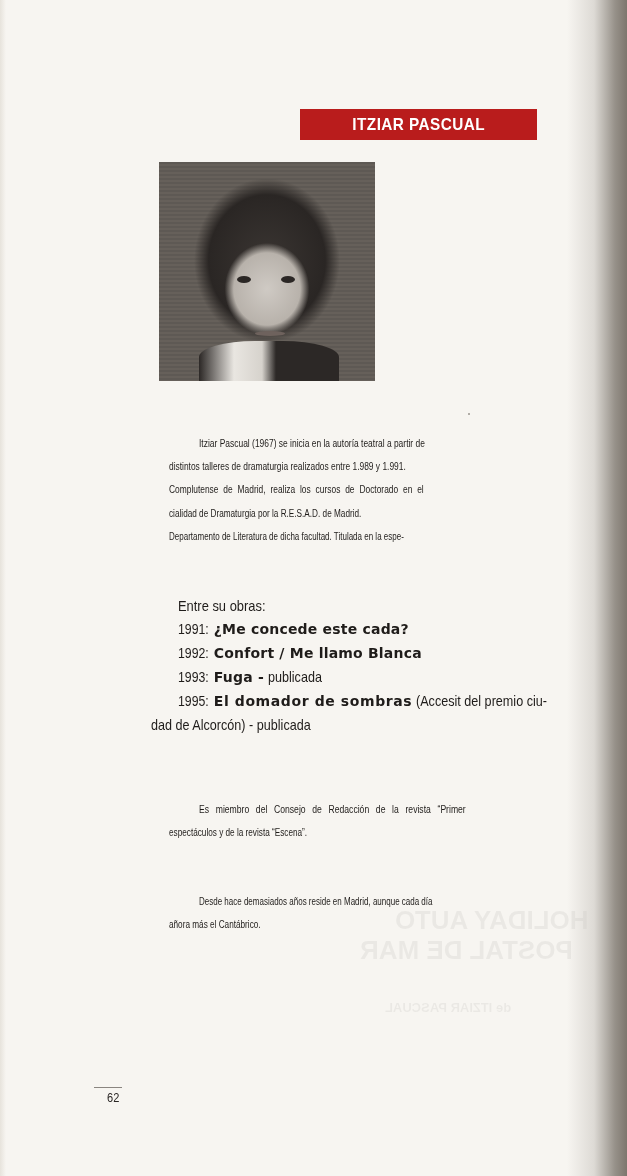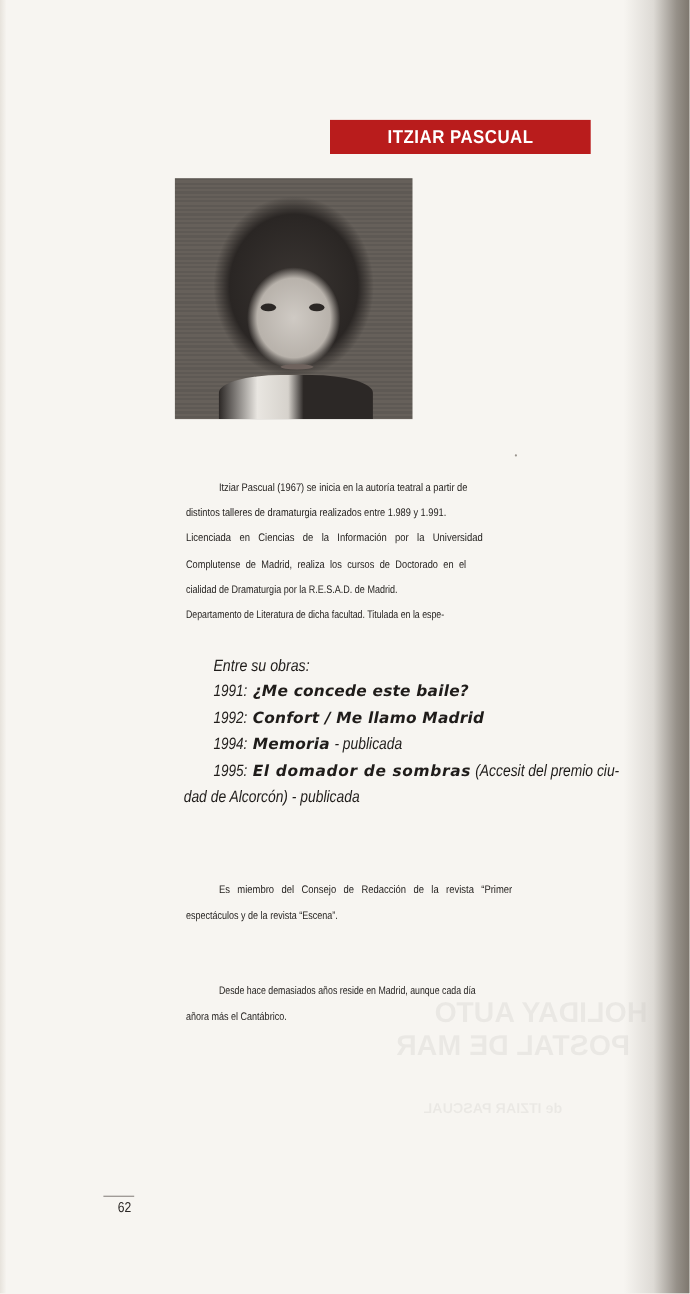--- a/index.html
+++ b/index.html
@@ -104,27 +104,26 @@
       white-space: nowrap;
     }
     .line {
       display: block;
       white-space: nowrap;
       overflow: visible;
       height: 23.2px;
     }
     .works {
       position: absolute;
-      left: 194px;
+      left: 178px;
       top: 594px;
       width: 350px;
       font-size: 15px;
       line-height: 23px;
       font-family: "Liberation Sans", sans-serif;
-      font-style: italic;
     }
     .works .year {
       display: inline-block;
       transform: scaleX(0.82);
       transform-origin: left center;
       margin-right: -6px;
     }
     .works .title {
       font-weight: bold;
       font-family: "DejaVu Sans", sans-serif;
@@ -192,40 +191,39 @@
   <div class="eye" style="left:122px;"></div>
   <div class="mouth"></div>
   <div class="collar"></div>
 </div>
 
 <div class="dot"></div>
 
 <div class="text-block" style="top:432px;">
   <span class="line" style="padding-left:30px;"><span class="narrow" style="transform:scaleX(0.845);">Itziar Pascual (1967) se inicia en la autoría teatral a partir de</span></span>
   <span class="line"><span class="narrow" style="transform:scaleX(0.84);">distintos talleres de dramaturgia realizados entre 1.989 y 1.991.</span></span>
-  <span class="line"><span class="narrow" style="transform:scaleX(0.86); word-spacing:6px;">Licenciada en Ciencias de la Información por la Universidad</span></span>
   <span class="line"><span class="narrow" style="transform:scaleX(0.84); word-spacing:3px;">Complutense de Madrid, realiza los cursos de Doctorado en el</span></span>
   <span class="line"><span class="narrow" style="transform:scaleX(0.82);">cialidad de Dramaturgia por la R.E.S.A.D. de Madrid.</span></span>
   <span class="line"><span class="narrow" style="transform:scaleX(0.8);">Departamento de Literatura de dicha facultad. Titulada en la espe-</span></span>
 </div>
 
 <div class="works">
   <div><span class="narrow">Entre su obras:</span></div>
   <div>
     <span class="year">1991:</span>
-    <span class="title">¿Me concede este baile?</span>
+    <span class="title">¿Me concede este cada?</span>
   </div>
   <div>
     <span class="year">1992:</span>
-    <span class="title">Confort / Me llamo Madrid</span>
+    <span class="title">Confort / Me llamo Blanca</span>
   </div>
   <div>
-    <span class="year">1994:</span>
-    <span class="title">Memoria</span>
-    <span class="note">- publicada</span>
+    <span class="year">1993:</span>
+    <span class="title">Fuga -</span>
+    <span class="note">publicada</span>
   </div>
   <div style="white-space:nowrap;">
     <span class="year">1995:</span>
     <span class="title" style="letter-spacing:0.6px;">El domador de sombras</span>
     <span class="note" style="margin-right:-40px;">(Accesit del premio ciu-</span>
   </div>
   <div class="cont">
     <span class="note">dad de Alcorcón) - publicada</span>
   </div>
 </div>

